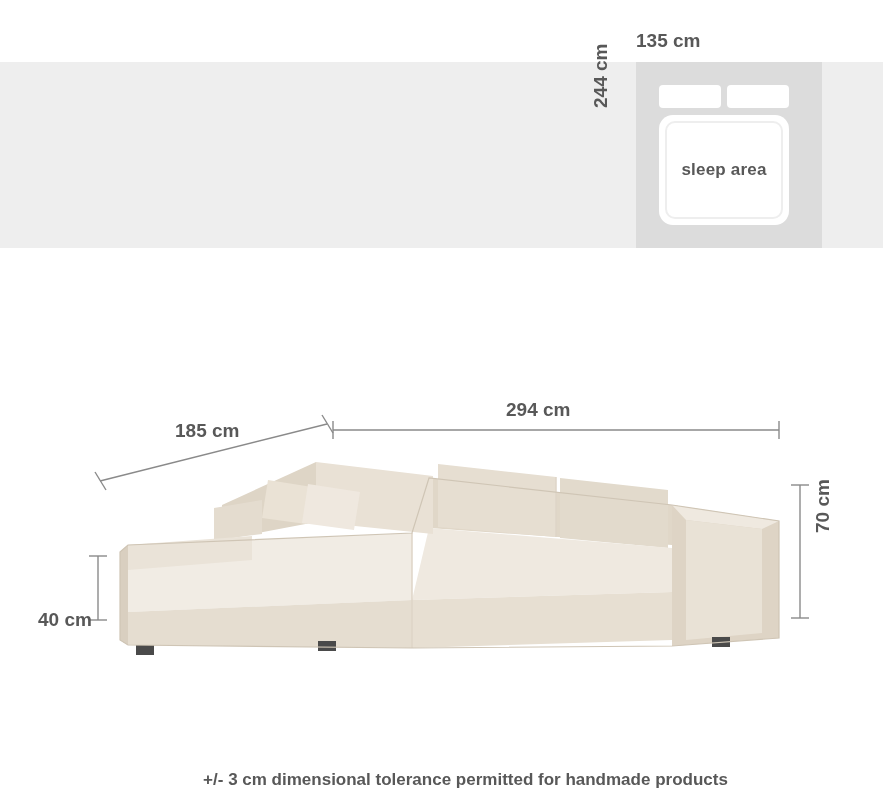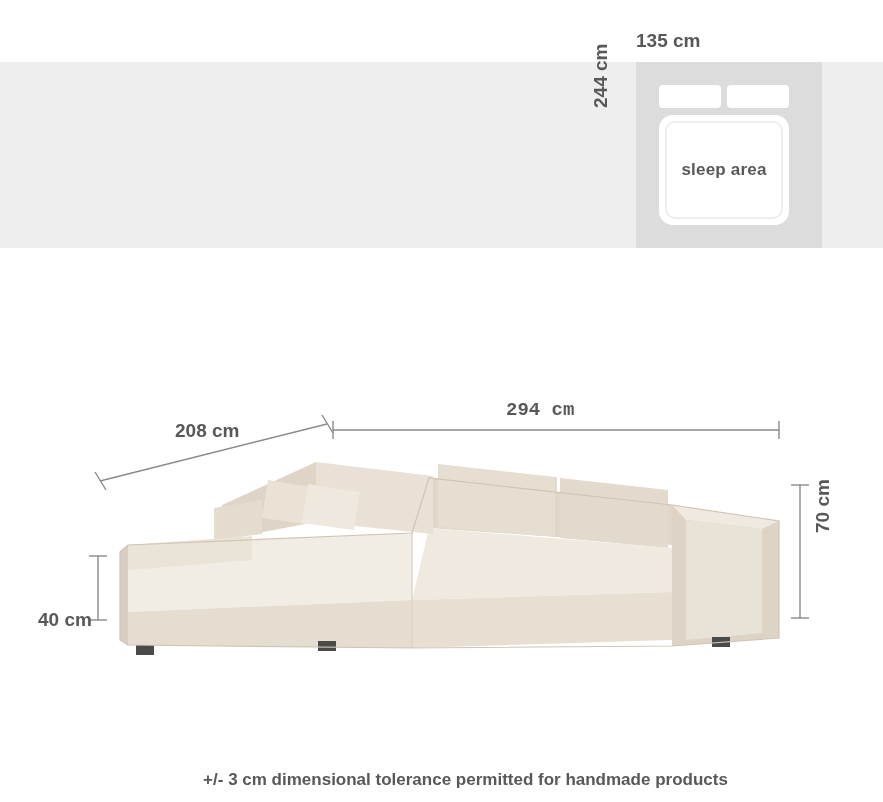--- a/index.html
+++ b/index.html
@@ -97,21 +97,21 @@
 
   
   .dim {
     position: absolute;
     font-size: 19px;
     font-weight: bold;
     color: #585858;
     white-space: nowrap;
   }
   .dim-185 { left: 175px; top: 420px; }
-  .dim-294 { left: 506px; top: 399px; font-family: Liberation Mono, monospace; }
+  .dim-294 { left: 506px; top: 399px; }
   .dim-40  { left: 38px;  top: 573px; margin-top: 36px; }
   .dim-70  { left: 812px; top: 533px; transform: rotate(-90deg); transform-origin: left top; }
 
   
   .footer-note {
     position: absolute;
     left: 0;
     top: 770px;
     width: 883px;
     text-align: center;
@@ -209,21 +209,21 @@
       <rect x="136" y="645" width="18" height="10" fill="#4a4a4a"></rect>
       <rect x="318" y="641" width="18" height="10" fill="#4a4a4a"></rect>
       <rect x="712" y="637" width="18" height="10" fill="#4a4a4a"></rect>
 
       <g stroke="#cfc5b5" stroke-width="1.2" fill="none">
         <path d="M120 552 L128 545 L412 533 L429 478 L672 505 L779 521 L779 638 L672 646 L412 648 L128 645 L120 640 Z"></path>
       </g>
     </g>
   </svg>
 
-  <div class="dim dim-185">208 cm</div>
+  <div class="dim dim-185">185 cm</div>
 
   <div class="dim dim-294">294 cm</div>
 
   <div class="dim dim-40">40 cm</div>
 
   <div class="dim dim-70">70 cm</div>
 
   <div class="footer-note">+/- 3 cm dimensional tolerance permitted for handmade products</div>
 
 </div>

